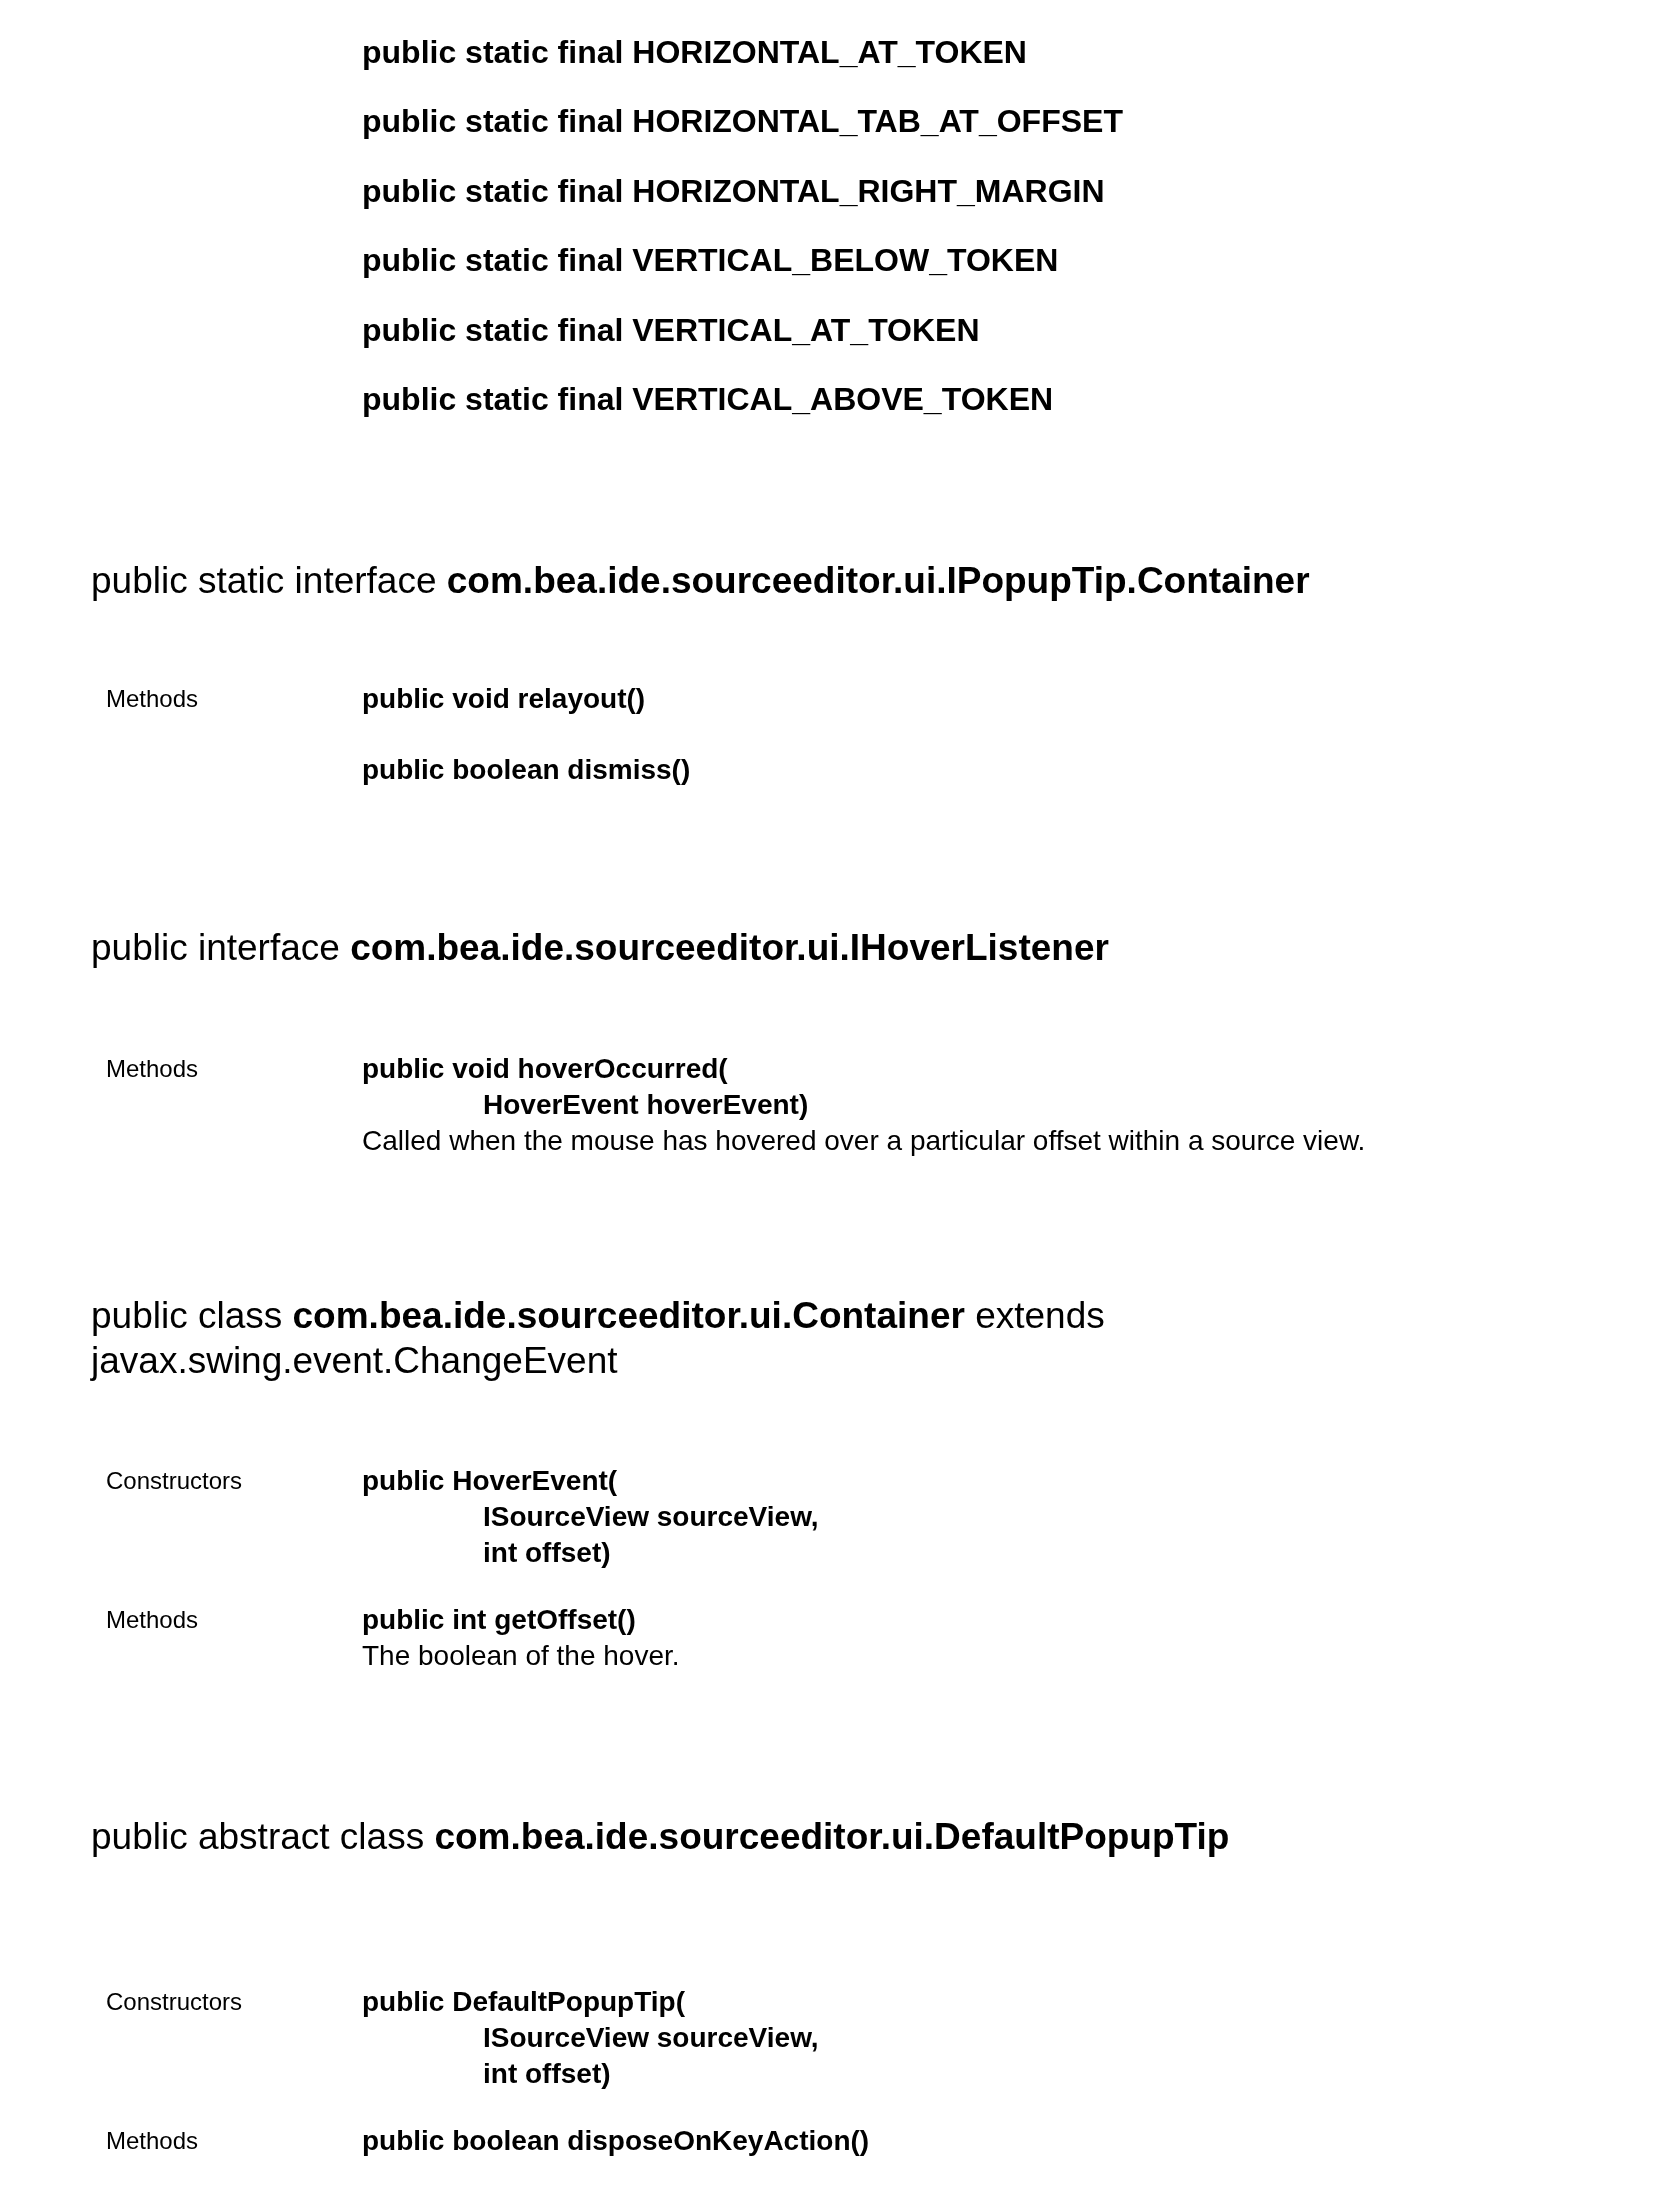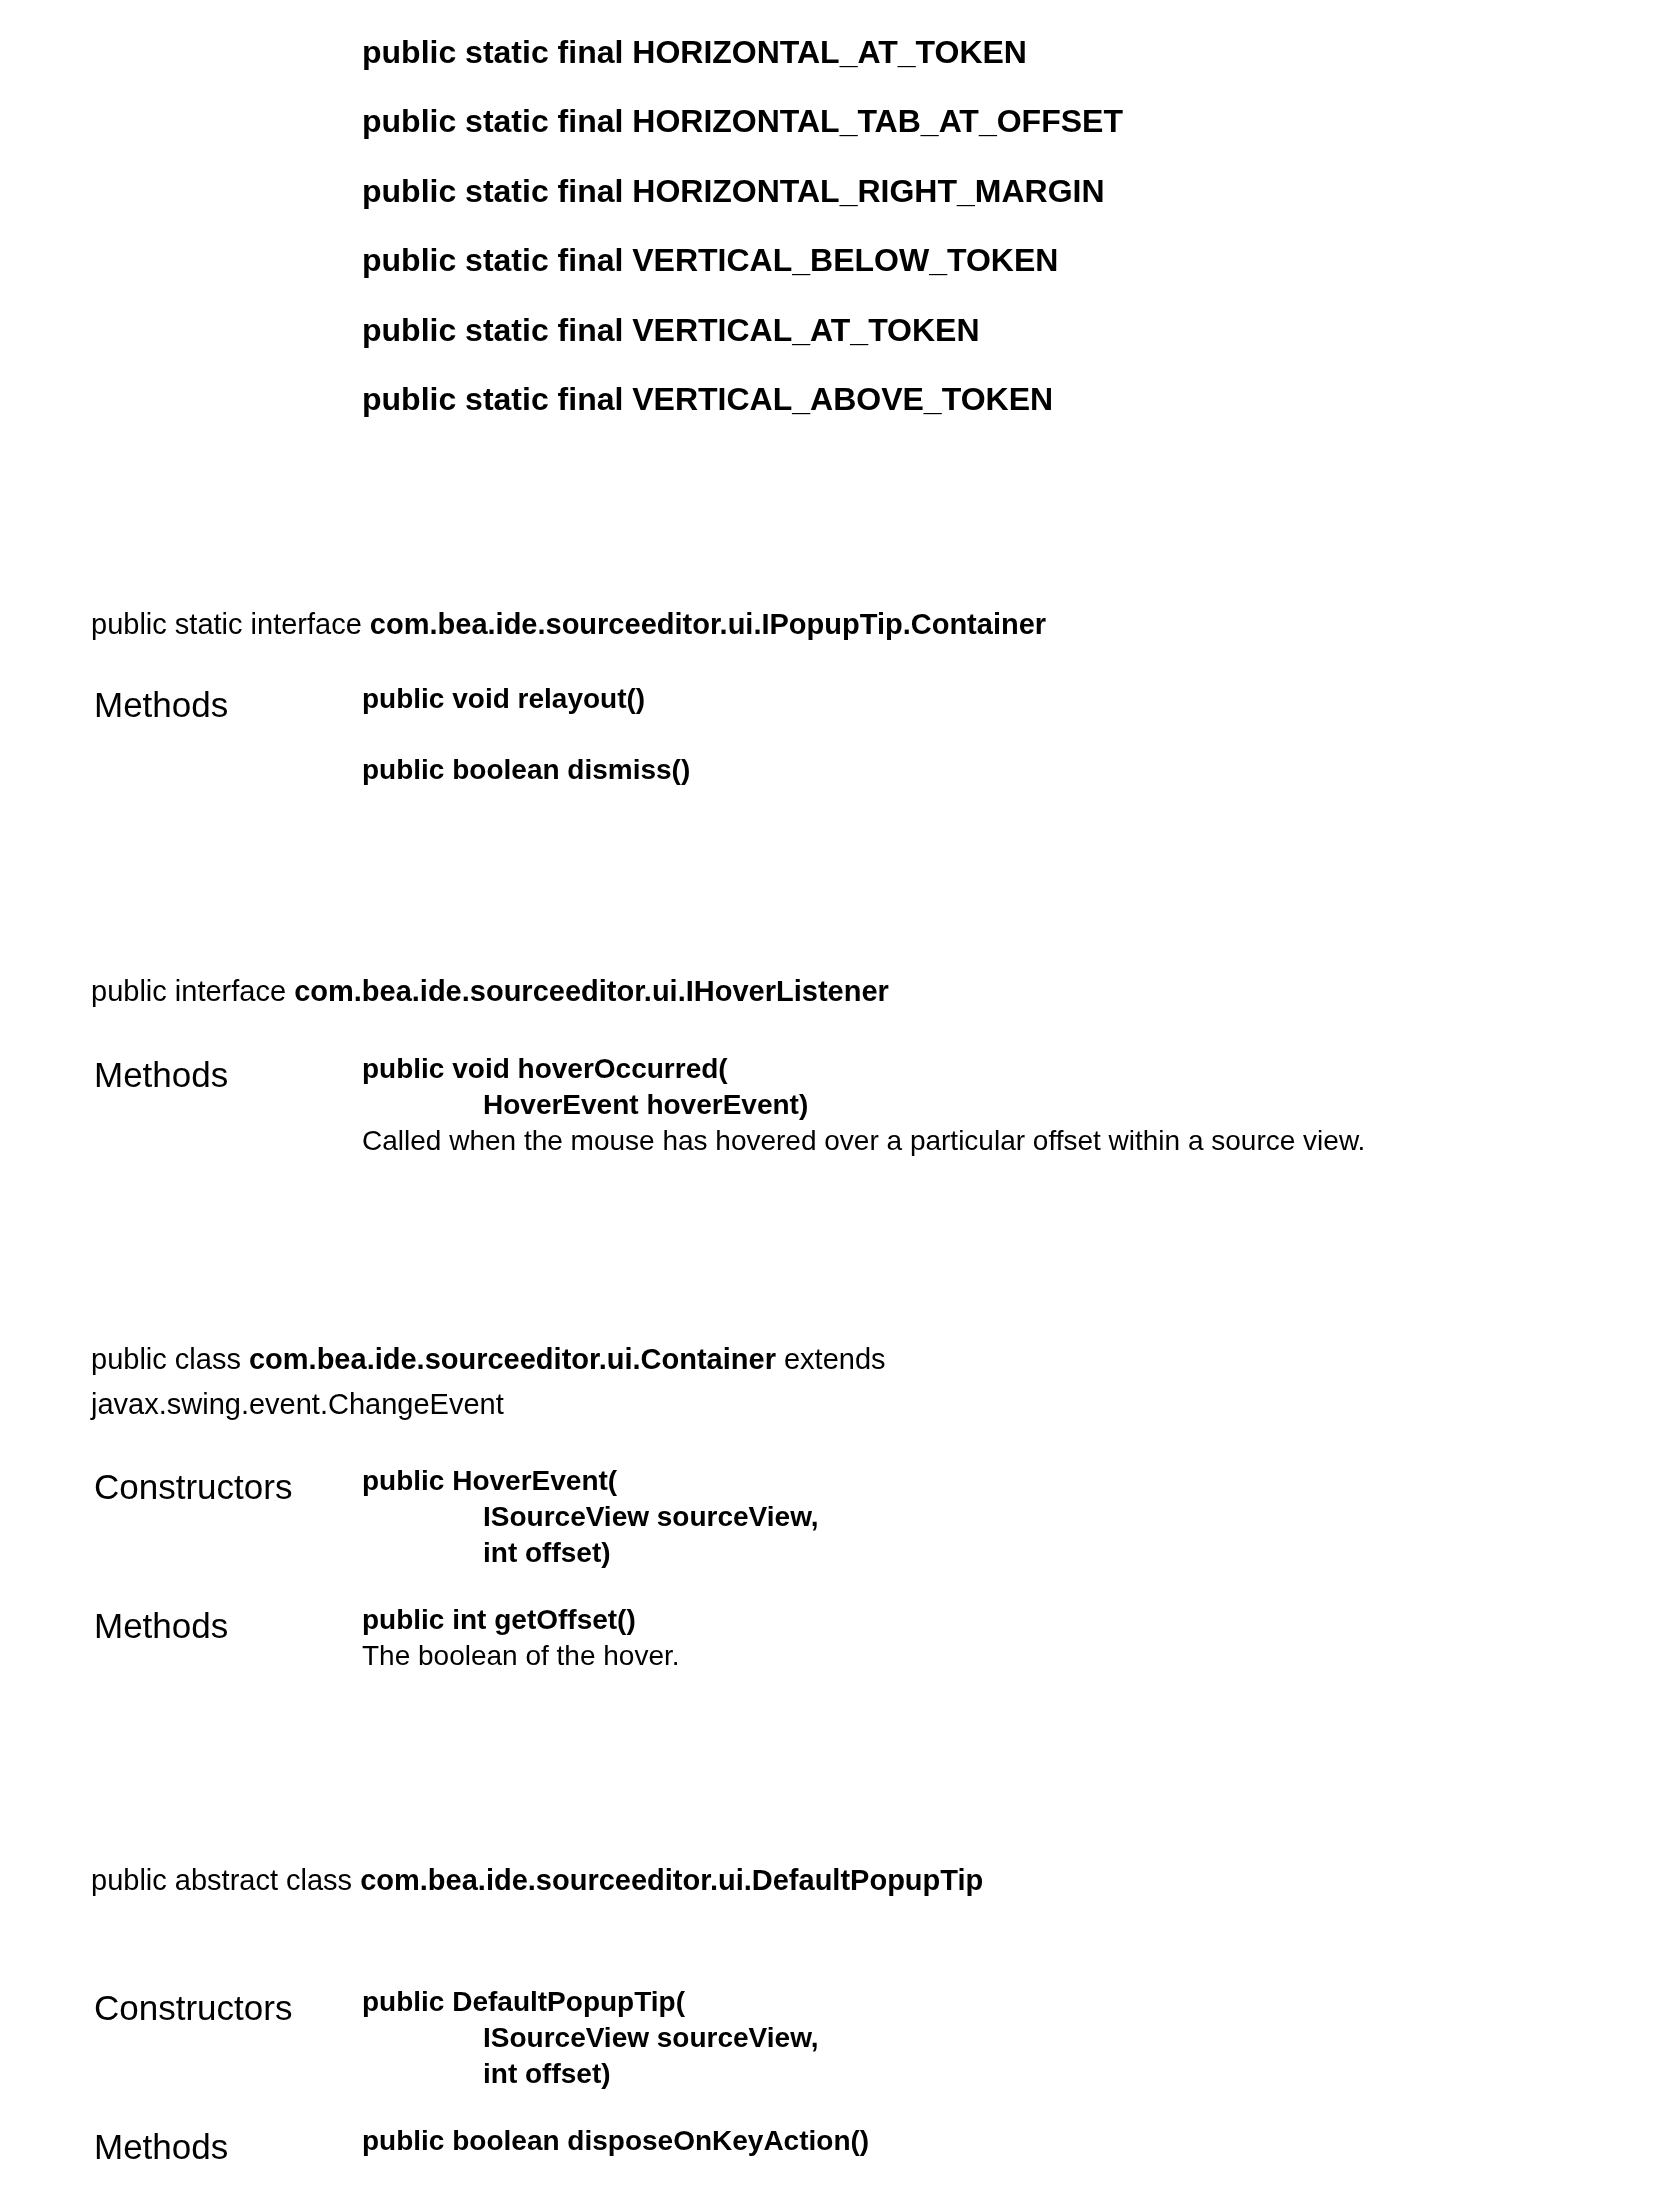--- a/index.html
+++ b/index.html
@@ -1,22 +1,22 @@
 <!DOCTYPE html>
 <html style="font-size:13px"><head>
 <meta charset="utf-8">
 <style>
   html, body { margin:0; padding:0; background:#ffffff; }
   body { width:1677px; height:2205px; position:relative; overflow:hidden;
          font-family:"Liberation Sans", sans-serif; color:#000; }
   .abs { position:absolute; white-space:nowrap; }
   .field { left:362px; font-size:32px; font-weight:bold; }
-  .heading { left:91px; font-size:29px; font-weight:normal; line-height:45px;margin-top:44px; }
+  .heading { left:91px; font-size:37px; font-weight:normal; line-height:45px; }
   .heading b { font-weight:bold; }
-  .label { left:94px; font-size:35px; font-weight:normal; }
+  .label { left:106px; font-size:24px; font-weight:normal; }
   .member { left:362px; font-size:28px; font-weight:bold; line-height:36px; }
   .member .param { display:block; padding-left:121px; }
   .desc { display:block; font-weight:normal; }
 </style>
 </head>
 <body>
 
 <div class="abs field" style="top:34px">public static final HORIZONTAL_AT_TOKEN</div>
 <div class="abs field" style="top:103px">public static final HORIZONTAL_TAB_AT_OFFSET</div>
 <div class="abs field" style="top:173px">public static final HORIZONTAL_RIGHT_MARGIN</div>

